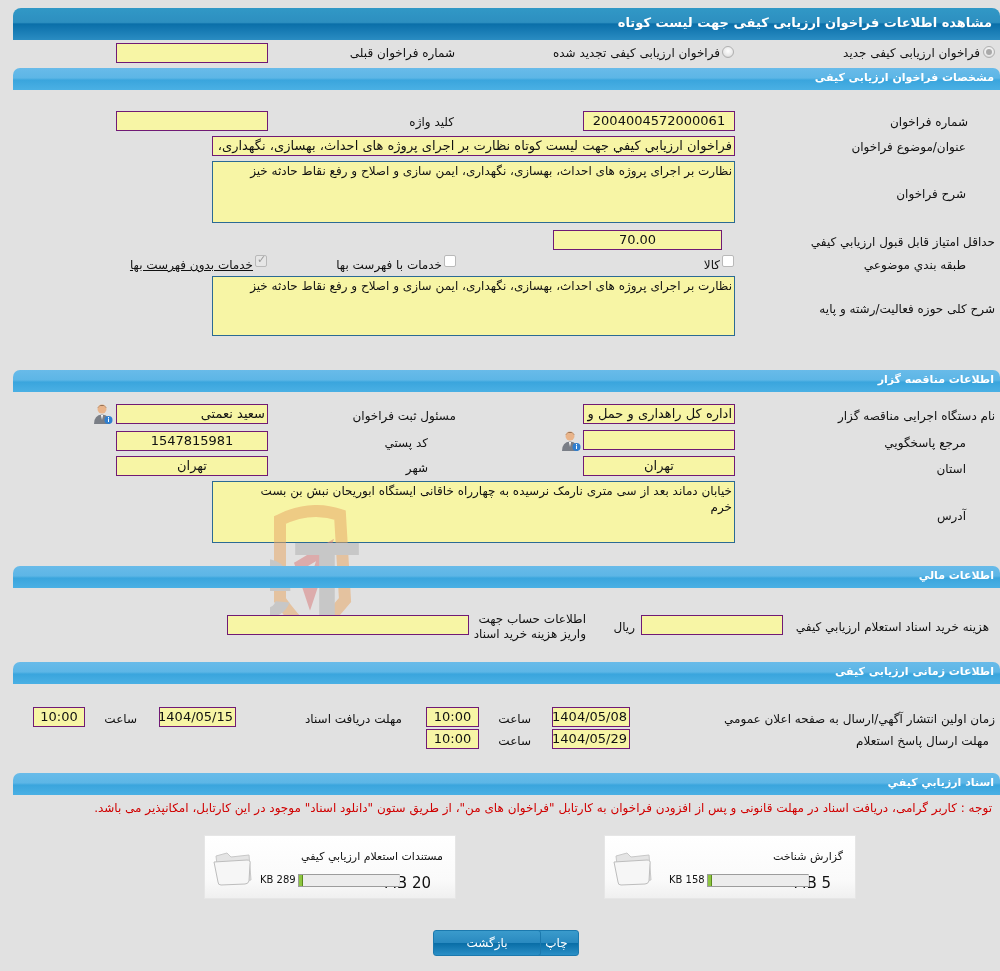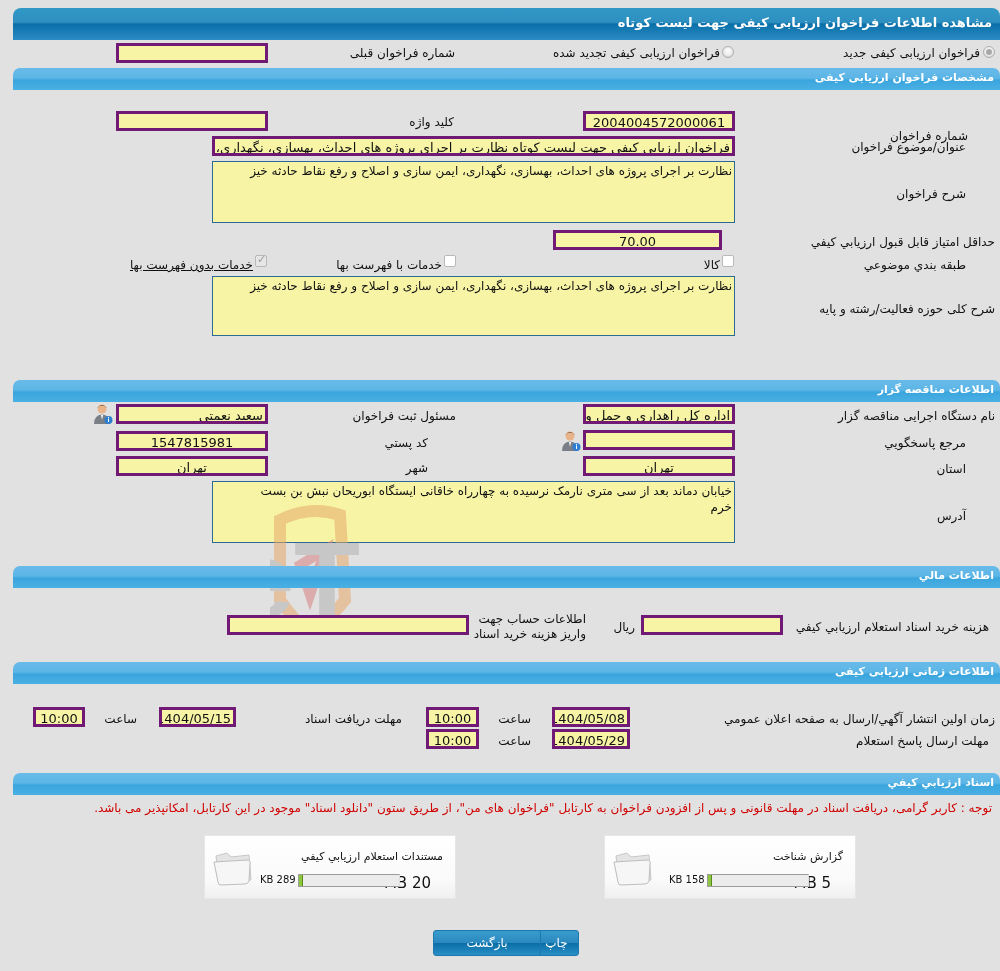--- a/index.html
+++ b/index.html
@@ -14,21 +14,21 @@
   }
   .bar-light {
     position: absolute; left: 13px; right: 0; height: 22px;
     background: linear-gradient(to bottom, #68bbe9 0%, #5db6e6 45%, #3aa5dd 55%, #4ab0e4 100%);
     border-top-left-radius: 7px; border-top-right-radius: 7px;
     color: #fff; font-weight: bold; font-size: 11px;
     padding-right: 6px; line-height: 20px; text-align: right;
   }
   .lbl { position: absolute; font-size: 12px; color: #111; white-space: nowrap; text-align: right; }
   .field {
-    position: absolute; background: #f7f5a5; border: 3px solid #701a75;
+    position: absolute; background: #f7f5a5; border: 1px solid #701a75;
     font-size: 13px; color: #111; white-space: nowrap; overflow: hidden;
     line-height: 18px; height: 20px; padding: 0 2px;
   }
   .field.center { text-align: center; }
   .field.right { text-align: right; }
   .area {
     position: absolute; background: #f7f5a5; border: 1px solid #2b6a94;
     font-size: 12px; color: #111; overflow: hidden; text-align: right; padding: 1px 2px; line-height: 16px;
   }
   .radio {
@@ -72,21 +72,21 @@
 <div class="lbl" style="right:20px; top:46px;">فراخوان ارزیابی کیفی جدید</div>
 <div class="radio" style="left:722px; top:46px;"></div>
 <div class="lbl" style="right:280px; top:46px;">فراخوان ارزیابی کیفی تجدید شده</div>
 <div class="lbl" style="right:545px; top:46px;">شماره فراخوان قبلی</div>
 <div class="field" style="left:116px; top:43px; width:152px;"></div>
 
 <div class="bar-light" style="top:68px;">
   <span>مشخصات فراخوان ارزیابی کیفی</span>
 </div>
 
-<div class="lbl" style="right:32px; top:129px;margin-left:12px;">شماره فراخوان</div>
+<div class="lbl" style="right:32px; top:115px;margin-left:12px;">شماره فراخوان</div>
 <div class="field center" style="left:583px; top:111px; width:152px;">2004004572000061</div>
 <div class="lbl" style="right:546px; top:115px;">کلید واژه</div>
 <div class="field" style="left:116px; top:111px; width:152px;"></div>
 
 <div class="lbl" style="right:34px; top:140px;">عنوان/موضوع فراخوان</div>
 <div class="field right" style="left:212px; top:136px; width:523px; direction:rtl;">فراخوان ارزيابي کيفي جهت ليست کوتاه نظارت بر اجرای پروژه های احداث، بهسازی، نگهداری،</div>
 
 <div class="lbl" style="right:34px; top:187px;">شرح فراخوان</div>
 <div class="area" style="left:212px; top:161px; width:523px; height:62px;">نظارت بر اجرای پروژه های احداث، بهسازی، نگهداری، ایمن سازی و اصلاح و رفع نقاط حادثه خیز</div>
 
@@ -97,21 +97,21 @@
 <div class="chk" style="left:722px; top:255px;"></div>
 <div class="lbl" style="right:280px; top:258px;">کالا</div>
 <div class="chk" style="left:444px; top:255px;"></div>
 <div class="lbl" style="right:558px; top:258px;">خدمات با فهرست بها</div>
 <div class="chk checked" style="left:255px; top:255px;"></div>
 <div class="lbl" style="right:747px; top:258px;text-decoration:underline;">خدمات بدون فهرست بها</div>
 
 <div class="lbl" style="right:5px; top:302px;">شرح کلی حوزه فعالیت/رشته و پایه</div>
 <div class="area" style="left:212px; top:276px; width:523px; height:60px;">نظارت بر اجرای پروژه های احداث، بهسازی، نگهداری، ایمن سازی و اصلاح و رفع نقاط حادثه خیز</div>
 
-<div class="bar-light" style="top:380px;">
+<div class="bar-light" style="top:370px;">
   <span>اطلاعات مناقصه گزار</span>
 </div>
 
 <div class="lbl" style="right:5px; top:409px;">نام دستگاه اجرایی مناقصه گزار</div>
 <div class="field right" style="left:583px; top:404px; width:152px; direction:rtl;">اداره کل راهداری و حمل و نقل جاده ای استان تهران</div>
 <div class="lbl" style="right:544px; top:409px;">مسئول ثبت فراخوان</div>
 <div class="field right" style="left:116px; top:404px; width:152px; direction:rtl;">سعید نعمتی</div>
 <svg class="user-icon" style="left:93px; top:403px;" viewBox="0 0 20 22">
   <circle cx="9" cy="6" r="4.5" fill="#e9b48a"></circle>
   <path d="M4.5 5 Q9 -1 13.5 5 L13 4 Q9 1 5 4 Z" fill="#3a2a1c"></path>

